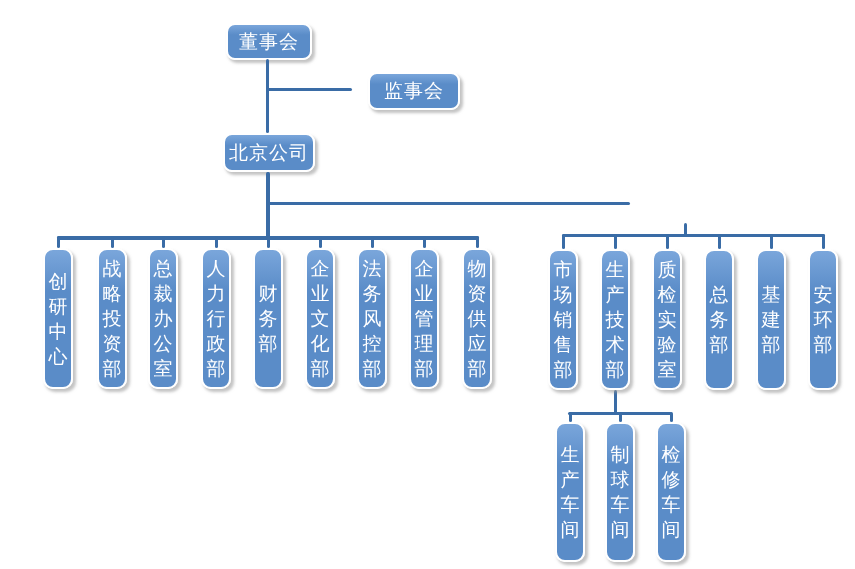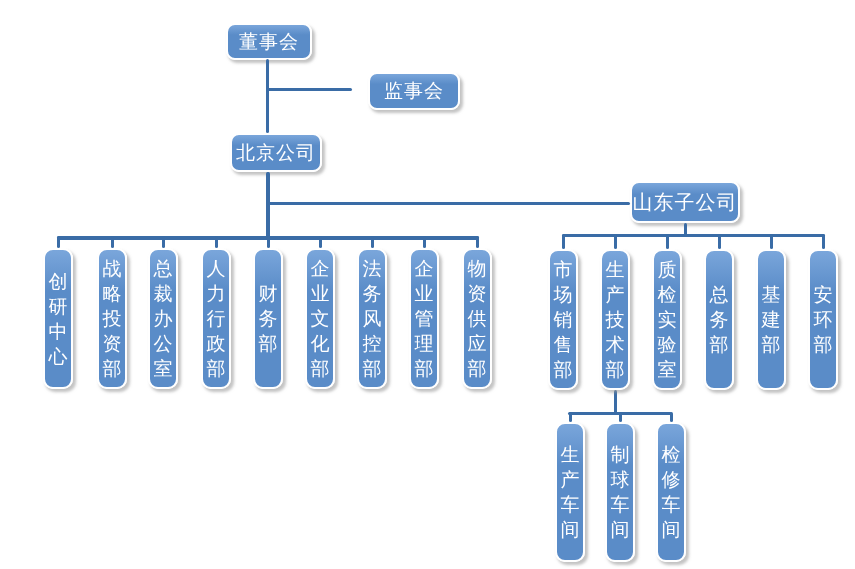--- a/index.html
+++ b/index.html
@@ -20,22 +20,21 @@
   .vnode { flex-direction:column; gap:6px; border-radius:10px; }
   .vchar { font-size:19px; line-height:19px; display:block; }
   .line { position:absolute; background:var(--line); border-radius:1.5px; }
 </style>
 </head>
 <body>
 
 <div class="canvas" id="canvas">
   <div class="node hnode" style="left:226px; top:23px; width:86px; height:37px;">董事会</div>
   <div class="node hnode" style="left:368px; top:72px; width:92px; height:38px;">监事会</div>
-  <div class="node hnode" style="left:230px; top:133px; width:92px; height:39px;">北京公司</div>
-  <div class="node hnode" style="left:630px; top:181px; width:110px; height:42px; font-size:20px;">山东子公司</div>
+  <div class="node hnode" style="left:223px; top:133px; width:92px; height:39px;">北京公司</div>
 <div class="line" style="left: 266px; top: 59px; width: 3px; height: 74px;"></div>
     <div class="line" style="left: 267px; top: 88px; width: 85px; height: 3px;"></div>
     <div class="line" style="left: 266px; top: 172px; width: 4px; height: 68px;"></div>
     <div class="line" style="left: 268px; top: 202px; width: 362px; height: 3px;"></div>
     <div class="line" style="left: 57px; top: 236px; width: 422px; height: 4px;"></div>
     <div class="line" style="left: 683.5px; top: 223px; width: 3px; height: 13px;"></div>
     <div class="line" style="left: 562px; top: 234px; width: 263px; height: 3px;"></div>
     <div class="line" style="left: 613.5px; top: 390px; width: 3px; height: 24px;"></div>
     <div class="line" style="left: 568px; top: 412px; width: 104px; height: 3px;"></div>
     <div class="line" style="left: 56.5px; top: 236px; width: 3px; height: 12px;"></div>

